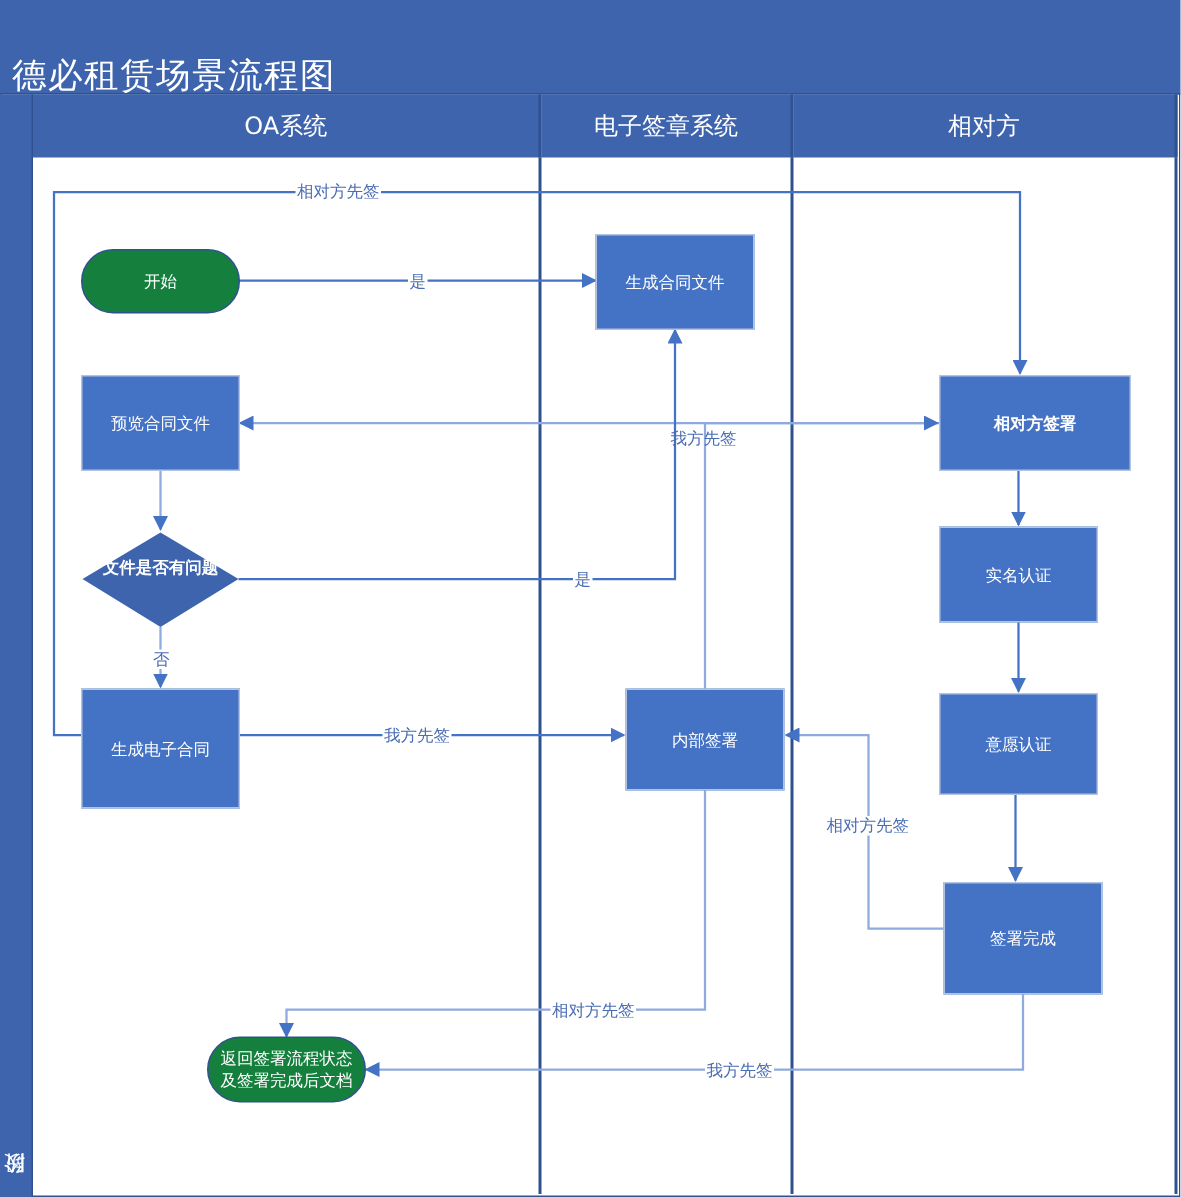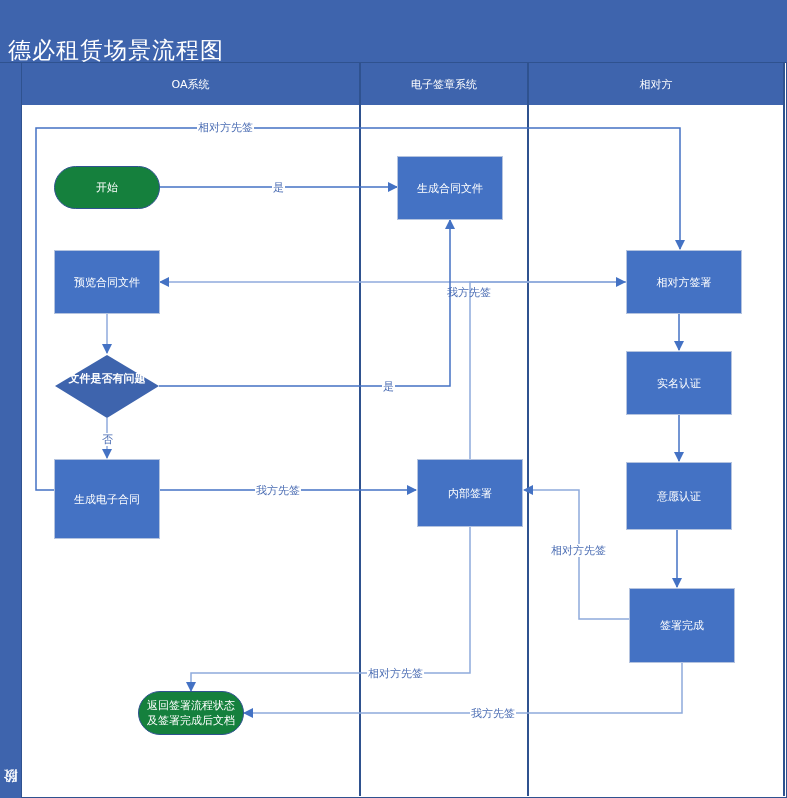--- a/index.html
+++ b/index.html
@@ -2,21 +2,21 @@
 <html><head>
 <meta charset="utf-8">
 <style>
   html,body{margin:0;padding:0;background:#fff;}
   body{width:787px;height:798px;position:relative;overflow:hidden;font-family:"DejaVu Sans","Liberation Sans",sans-serif;}
   .frame{position:absolute;left:0;top:0;width:785px;height:796px;border:1px solid #2f528f;background:#fff;}
   .title-bar{position:absolute;left:0;top:0;width:787px;height:63px;background:#3e64ad;border-bottom:1px solid #2f528f;box-sizing:border-box;}
   .title-text{position:absolute;left:8px;top:15px;color:#fff;font-size:23px;letter-spacing:1px;margin-top:20px;}
   .stage-strip{position:absolute;left:0;top:63px;width:22px;height:735px;background:#3e64ad;border-right:1px solid #2f528f;box-sizing:border-box;}
   .stage-label{position:absolute;left:1px;bottom:4px;color:#fff;font-size:14px;writing-mode:vertical-rl;transform:rotate(180deg);}
-  .lane-header{position:absolute;top:63px;height:42px;background:#3e64ad;color:#fff;font-size:11px;display:flex;align-items:center;justify-content:center;box-sizing:border-box;border-right:2px solid #2f528f;}
+  .lane-header{position:absolute;top:63px;height:42px;background:#3e64ad;color:#fff;font-size:16px;display:flex;align-items:center;justify-content:center;box-sizing:border-box;border-right:2px solid #2f528f;}
   .lane-body{position:absolute;top:105px;height:691px;box-sizing:border-box;border-right:2px solid #2f528f;}
   svg{position:absolute;left:0;top:0;}
   .node{position:absolute;background:#4472c4;border:1.5px solid #b4c3df;color:#fff;font-size:11px;display:flex;align-items:center;justify-content:center;text-align:center;box-sizing:border-box;line-height:15px;}
   .terminal{background:#15803d;border:1px solid #2f528f;border-radius:22px;}
   .diamond-text{position:absolute;color:#fff;font-size:11px;text-align:center;line-height:15px;}
   .edge-label{position:absolute;color:#4a6cb3;font-size:11px;background:#fff;padding:0 1px;line-height:13px;white-space:nowrap;}
 </style>
 </head>
 <body>
 
@@ -79,21 +79,21 @@
 
 <div class="node terminal" style="left:54px;top:166px;width:106px;height:43px;">开始</div>
 <div class="node" style="left:54px;top:250px;width:106px;height:64px;">预览合同文件</div>
 <div class="diamond-text" style="left:58px;top:371px;width:98px;font-weight:bold;">文件是否有问题</div>
 <div class="node" style="left:54px;top:459px;width:106px;height:80px;">生成电子合同</div>
 <div class="node terminal" style="left:138px;top:691px;width:106px;height:44px;padding:0 4px;">返回签署流程状态及签署完成后文档</div>
 
 <div class="node" style="left:397px;top:156px;width:106px;height:64px;">生成合同文件</div>
 <div class="node" style="left:417px;top:459px;width:106px;height:68px;">内部签署</div>
 
-<div class="node" style="left:626px;top:250px;width:116px;height:64px;">相对方签署</div>
+<div class="node" style="left:626px;top:250px;width:128px;height:64px;font-weight:bold;">相对方签署</div>
 <div class="node" style="left:626px;top:351px;width:106px;height:64px;">实名认证</div>
 <div class="node" style="left:626px;top:462px;width:106px;height:68px;">意愿认证</div>
 <div class="node" style="left:629px;top:588px;width:106px;height:75px;">签署完成</div>
 
 <div class="edge-label" style="left:197px;top:121px;">相对方先签</div>
 <div class="edge-label" style="left:272px;top:181px;">是</div>
 <div class="edge-label" style="left:446px;top:286px;background:transparent;">我方先签</div>
 <div class="edge-label" style="left:382px;top:380px;">是</div>
 <div class="edge-label" style="left:101px;top:433px;">否</div>
 <div class="edge-label" style="left:255px;top:484px;">我方先签</div>

